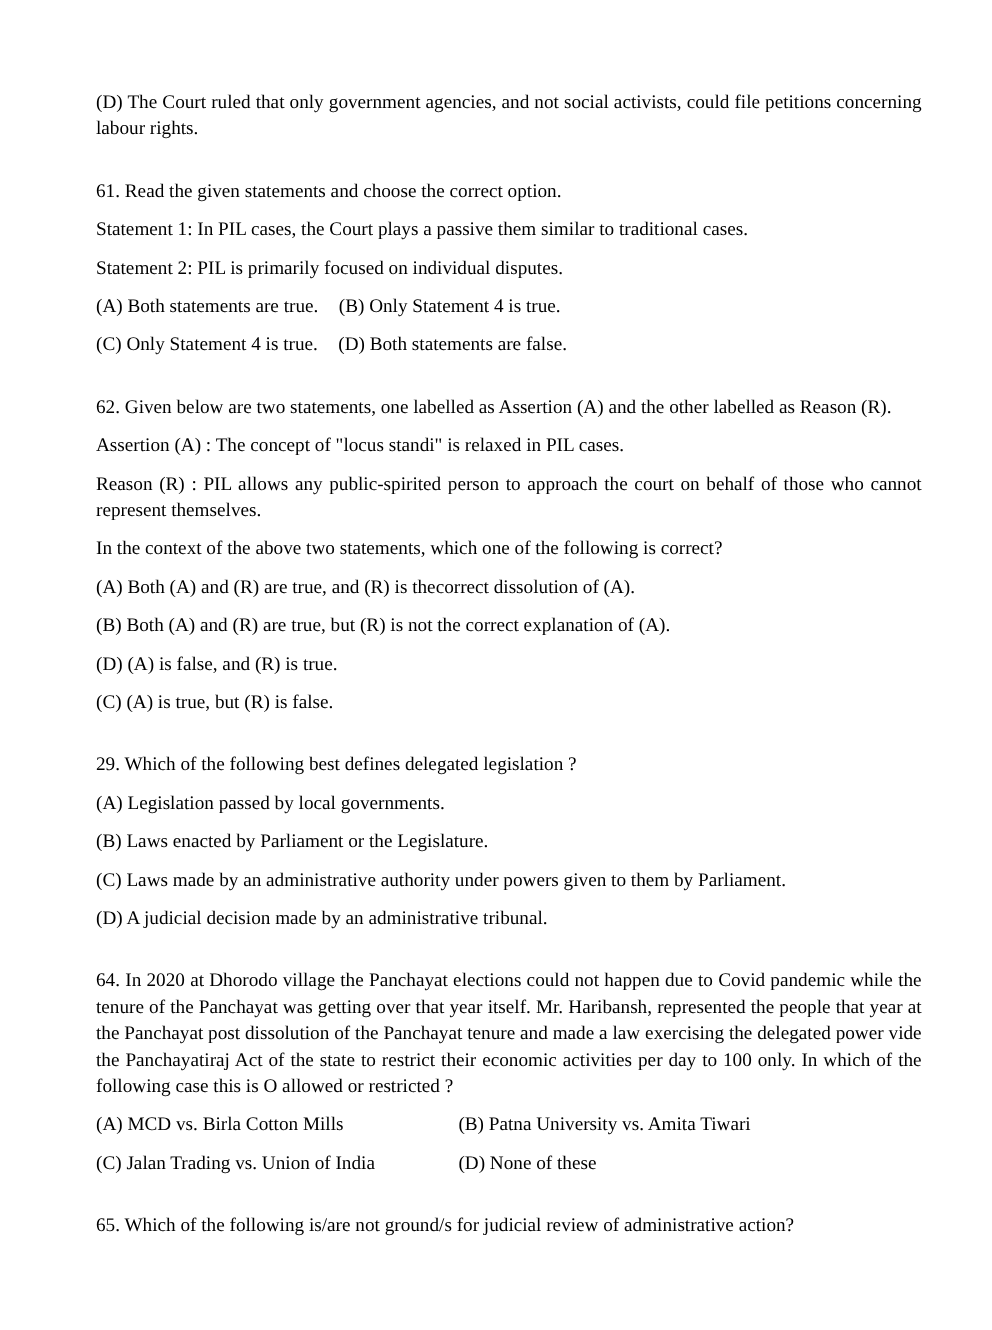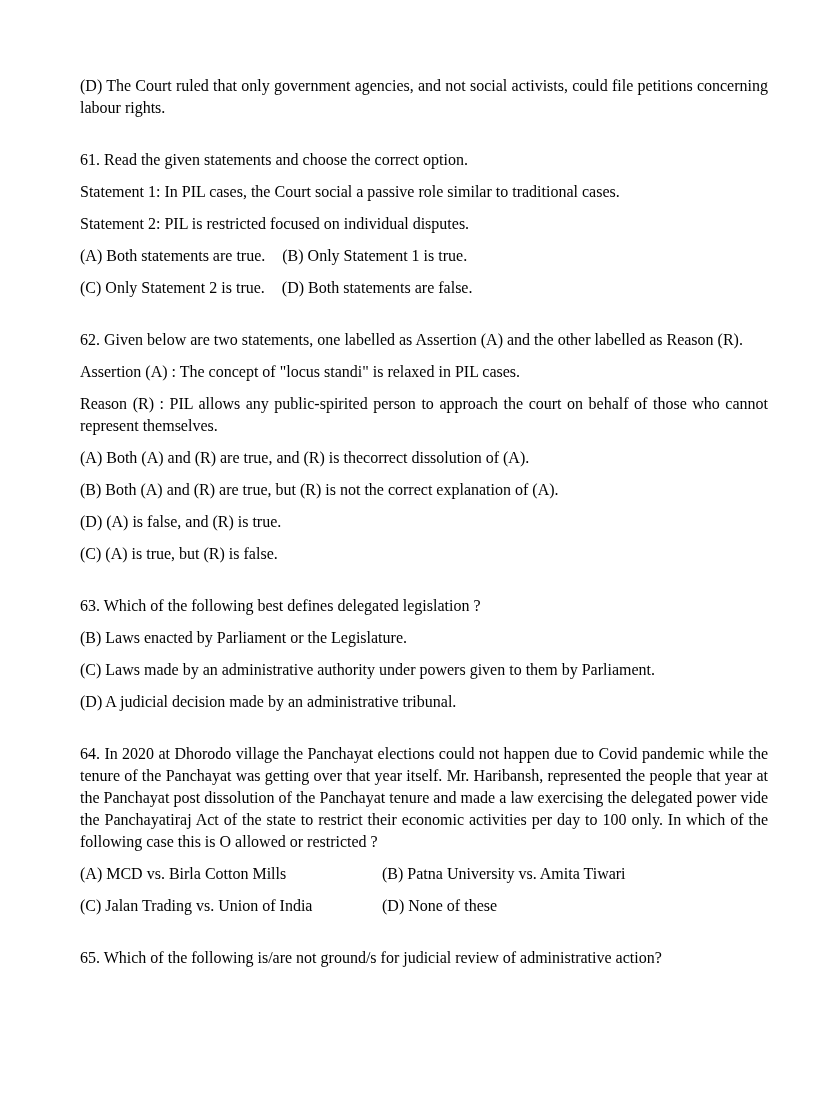--- a/index.html
+++ b/index.html
@@ -40,44 +40,46 @@
 </style>
 </head>
 <body>
 
 <div class="page">
 
   <p class="just">(D) The Court ruled that only government agencies, and not social activists, could file petitions concerning labour rights.</p>
 
   <div class="section">
     <p>61. Read the given statements and choose the correct option.</p>
-    <p>Statement 1: In PIL cases, the Court social a passive role similar to traditional cases.</p>
-    <p>Statement 2: PIL is restricted focused on individual disputes.</p>
+    <p>Statement 1: In PIL cases, the Court plays a passive them similar to traditional cases.</p>
+    <p>Statement 2: PIL is primarily focused on individual disputes.</p>
     <p class="opt-pair">
       <span>(A) Both statements are true.</span>
-      <span>(B) Only Statement 1 is true.</span>
+      <span>(B) Only Statement 4 is true.</span>
     </p>
     <p class="opt-pair">
-      <span>(C) Only Statement 2 is true.</span>
+      <span>(C) Only Statement 4 is true.</span>
       <span>(D) Both statements are false.</span>
     </p>
   </div>
 
   <div class="section">
     <p class="just">62. Given below are two statements, one labelled as Assertion (A) and the other labelled as Reason (R).</p>
     <p>Assertion (A) : The concept of "locus standi" is relaxed in PIL cases.</p>
     <p class="just">Reason (R) : PIL allows any public-spirited person to approach the court on behalf of those who cannot represent themselves.</p>
+    <p>In the context of the above two statements, which one of the following is correct?</p>
     <p>(A) Both (A) and (R) are true, and (R) is thecorrect dissolution of (A).</p>
     <p>(B) Both (A) and (R) are true, but (R) is not the correct explanation of (A).</p>
     <p>(D) (A) is false, and (R) is true.</p>
     <p>(C) (A) is true, but (R) is false.</p>
   </div>
 
   <div class="section">
-    <p>63. Which of the following best defines delegated legislation ?</p>
+    <p>29. Which of the following best defines delegated legislation ?</p>
+    <p>(A) Legislation passed by local governments.</p>
     <p>(B) Laws enacted by Parliament or the Legislature.</p>
     <p>(C) Laws made by an administrative authority under powers given to them by Parliament.</p>
     <p>(D) A judicial decision made by an administrative tribunal.</p>
   </div>
 
   <div class="section">
     <p class="just">64. In 2020 at Dhorodo village the Panchayat elections could not happen due to Covid pandemic while the tenure of the Panchayat was getting over that year itself. Mr. Haribansh, represented the people that year at the Panchayat post dissolution of the Panchayat tenure and made a law exercising the delegated power vide the Panchayatiraj Act of the state to restrict their economic activities per day to 100 only. In which of the following case this is O allowed or restricted ?</p>
     <p class="opt-cols">
       <span class="col-left">(A) MCD vs. Birla Cotton Mills</span>
       <span>(B) Patna University vs. Amita Tiwari</span>

